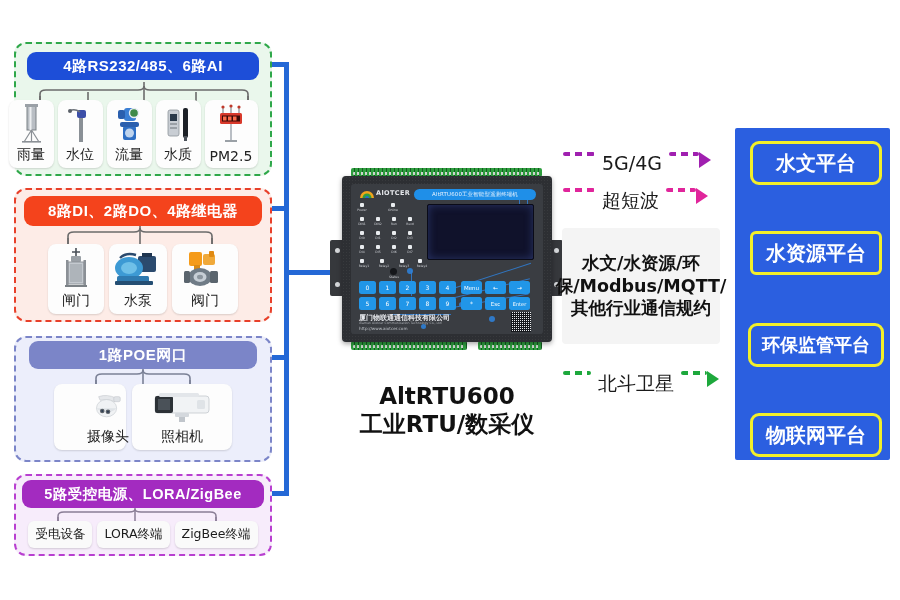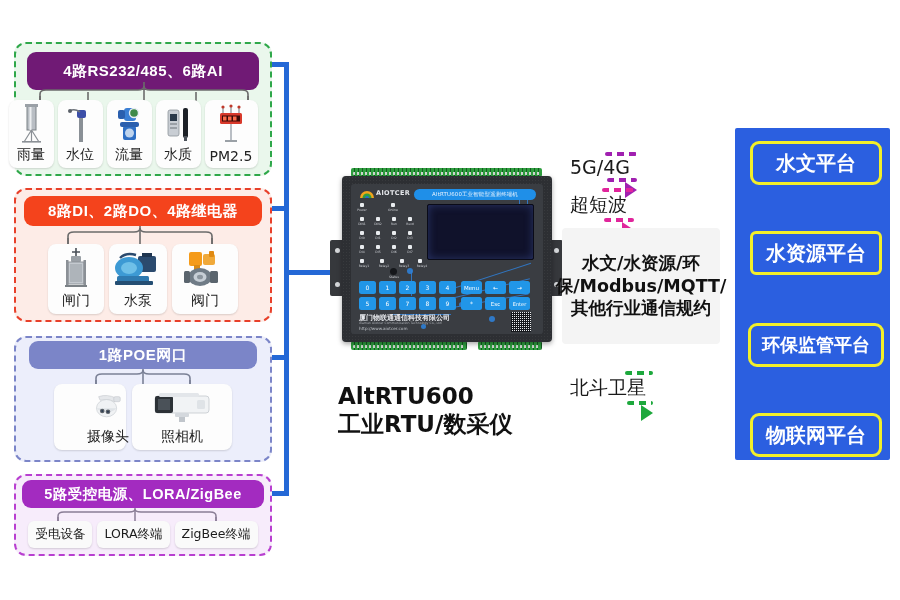--- a/index.html
+++ b/index.html
@@ -87,26 +87,26 @@
   }
   .qr{
     position:absolute;background:#e9ebee;
     background-image:
       repeating-linear-gradient(90deg,#16181c 0 1px,transparent 1px 2px),
       repeating-linear-gradient(0deg,#16181c 0 1px,transparent 1px 2px);
   }
   .logo-sun{position:absolute;}
 
   .dev-title{
-    position:absolute;font-weight:bold;color:#111;
+    position:absolute;text-align:center;font-weight:bold;color:#111;
     line-height:1.22;font-family:"DejaVu Sans",sans-serif;
   }
 
   
-  .comm{position:absolute;display:flex;align-items:flex-end;white-space:nowrap;flex-direction:column;}
+  .comm{position:absolute;display:flex;align-items:flex-start;white-space:nowrap;}
   .dash{height:4px;border-radius:2px;}
   .comm .lbl{font-size:19px;color:#1a1a1a;padding:0 7px;font-family:"DejaVu Sans",sans-serif;}
   .arrowhead{width:0;height:0;border-top:8px solid transparent;border-bottom:8px solid transparent;}
 
   .proto{
     position:absolute;background:#f4f4f4;border-radius:4px;
     display:flex;align-items:center;justify-content:center;text-align:center;
     font-weight:bold;font-size:17.5px;line-height:1.3;color:#111;
     font-family:"DejaVu Sans",sans-serif;padding:4px 6px;box-sizing:border-box;
   }
@@ -127,21 +127,21 @@
 
   <div class="wire" style="left:284px;top:62px;width:5px;height:434px;"></div>
   <div class="wire" style="left:244px;top:62px;width:45px;height:5px;"></div>
   <div class="wire" style="left:244px;top:206px;width:45px;height:5px;"></div>
   <div class="wire" style="left:244px;top:355px;width:45px;height:5px;"></div>
   <div class="wire" style="left:244px;top:491px;width:45px;height:5px;"></div>
   <div class="wire" style="left:284px;top:270px;width:52px;height:5px;"></div>
 
   <div class="grp" style="left:14px;top:42px;width:258px;height:134px;background:#eaf7ec;border:2px dashed #2fa84a;">
   </div>
-  <div class="grp-hdr" style="left:143px;top:52px;width:232px;height:38px;background:#701a75;font-size:15px;">4路RS232/485、6路AI</div>
+  <div class="grp-hdr" style="left:143px;top:52px;width:232px;height:28px;background:#1d4ed8;font-size:15px;">4路RS232/485、6路AI</div>
   <svg class="bracket" style="left:30px;top:82px;" width="228" height="22" viewBox="0 0 228 22">
     <path d="M10 20 L10 12 Q10 8 16 8 L108 8 Q114 8 114 4 L114 0 L114 4 Q114 8 120 8 L212 8 Q218 8 218 12 L218 20" fill="none" stroke="#6b6b6b" stroke-width="1.6"></path>
     <path d="M10 20 L10 14 M58 20 L58 10 M114 20 L114 4 M166 20 L166 10 M218 20 L218 14" fill="none" stroke="#6b6b6b" stroke-width="1.6"></path>
   </svg>
   <div class="tiles" style="top:100px;left:4px;width:258px;gap:4px;">
     <div class="tile" style="width:45px;height:68px;">
       <div class="art">
         <svg width="26" height="42" viewBox="0 0 26 42">
           <rect x="9" y="4" width="9" height="24" fill="#b9bec4" stroke="#7b8186" stroke-width="1"></rect>
           <rect x="11.5" y="4" width="2" height="24" fill="#eceef0"></rect>

